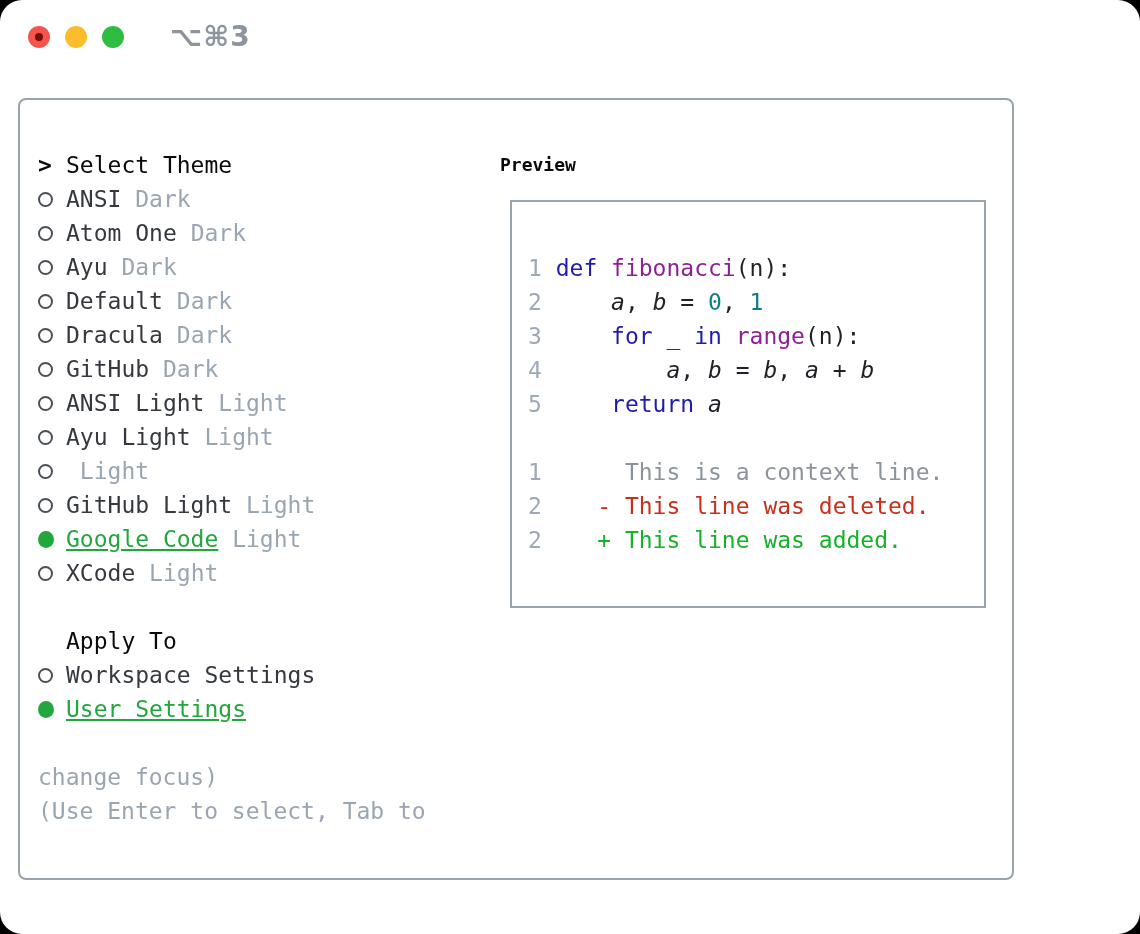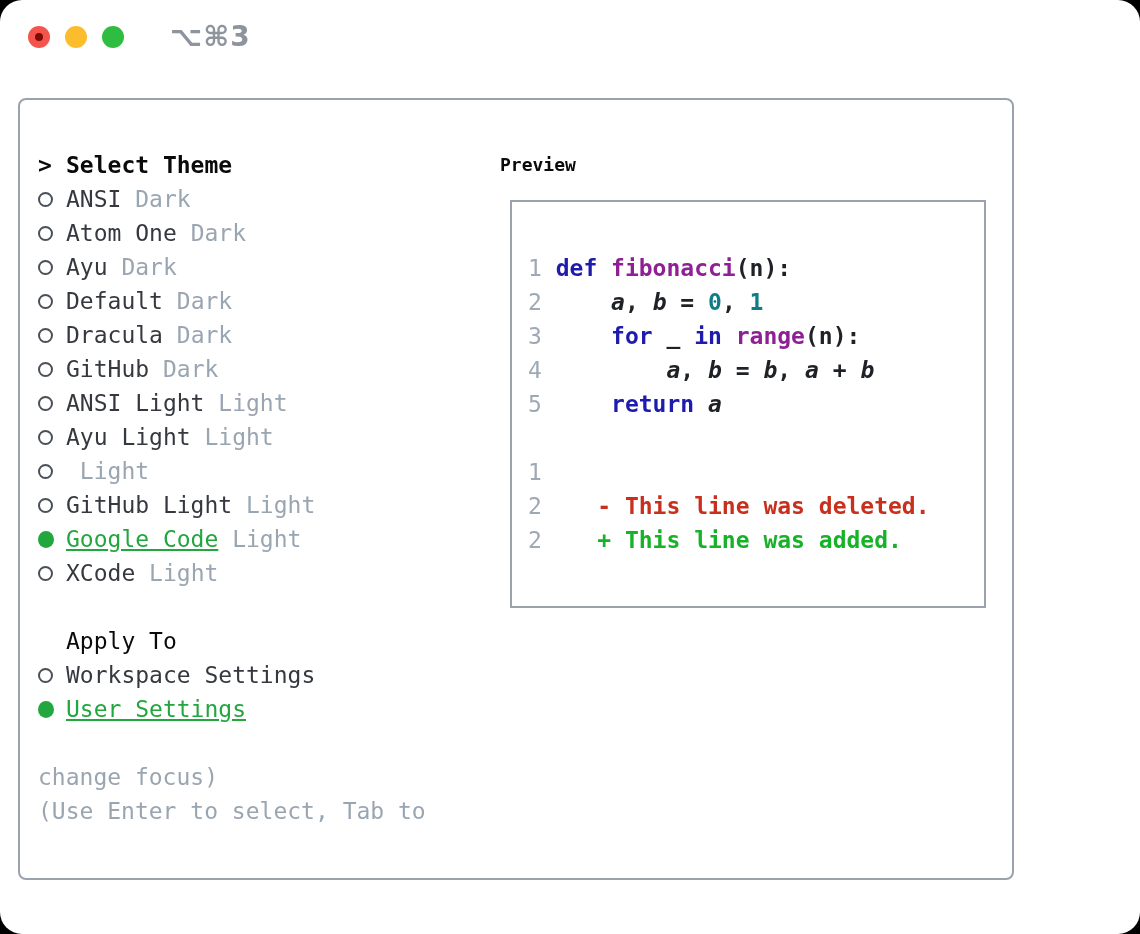--- a/index.html
+++ b/index.html
@@ -34,36 +34,36 @@
     border:2px solid var(--border);border-radius:8px;background:#fff;}
 
   .left-col{position:absolute;left:18px;top:48px;width:450px;
     font-size:23px;line-height:34px;}
   .row{display:flex;height:34px;align-items:center;white-space:pre;}
   .bullet-cell{width:16px;margin-right:12px;height:34px;flex:none;
     display:flex;align-items:center;}
   .circle{width:15px;height:15px;border-radius:50%;border:2.5px solid var(--bullet);}
   .circle.filled{width:17px;height:17px;border:none;background:var(--green);}
   .arrow{font-weight:700;color:var(--header);font-size:23px;}
-  .hdr{font-weight:700;color:var(--header);}
+  .hdr{font-weight:400;color:var(--header);}
   .item-name{color:var(--item);}
   .item-name.sel{color:var(--green);text-decoration:underline;}
   .variant{color:var(--variant);}
   .section-gap{height:34px;}
   .subhdr{color:var(--header);text-align:center;}
   .help{color:var(--help);white-space:pre-wrap;}
 
   
   .preview-title{position:absolute;left:480px;top:48px;font-size:18px;
     line-height:34px;font-weight:700;color:var(--header);}
   .preview-box{position:absolute;left:490px;top:100px;width:476px;height:408px;
     border:2px solid var(--border);background:#fff;padding:15px 0 0 16px;overflow:hidden;}
   .cline{display:flex;height:34px;font-size:23px;line-height:34px;}
   .lnum{width:1ch;flex:none;text-align:right;color:var(--gutter);}
-  .ctext{margin-left:1ch;white-space:pre;font-weight:bold;}
+  .ctext{margin-left:1ch;white-space:pre;}
   .tk-kw{color:var(--kw);}
   .tk-fn{color:var(--fn);}
   .tk-num{color:var(--num);}
   .tk-pl{color:var(--pl);}
   .tk-var{color:var(--pl);font-style:italic;}
   .tk-ctx{color:var(--ctx);}
   .tk-del{color:var(--del);}
   .tk-add{color:var(--add);}
 </style>
 </head>
@@ -147,20 +147,21 @@
         <div class="cline">
           <span class="lnum">5</span>
           <span class="ctext"><span class="tk-pl">    </span><span class="tk-kw">return</span><span class="tk-pl"> </span><span class="tk-var">a</span></span>
         </div>
         <div class="cline">
           <span class="lnum"></span>
           <span class="ctext"></span>
         </div>
         <div class="cline">
           <span class="lnum">1</span>
+          <span class="ctext"><span class="tk-ctx">     This is a context line.</span></span>
         </div>
         <div class="cline">
           <span class="lnum">2</span>
           <span class="ctext"><span class="tk-del">   - This line was deleted.</span></span>
         </div>
         <div class="cline">
           <span class="lnum">2</span>
           <span class="ctext"><span class="tk-add">   + This line was added.</span></span>
         </div>
         <div class="cline">

